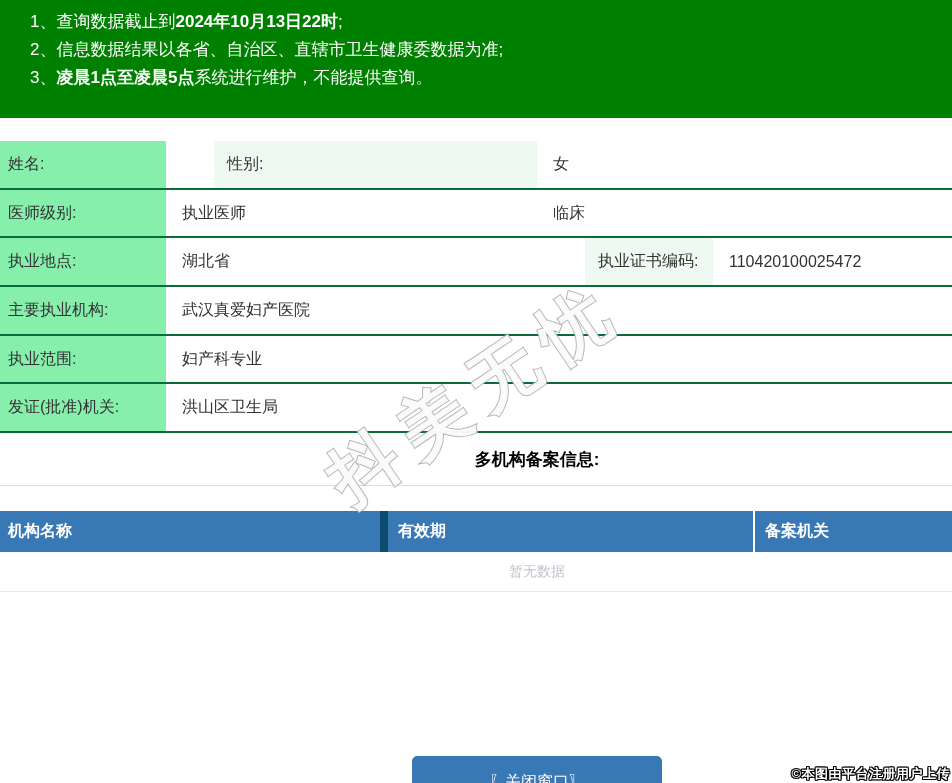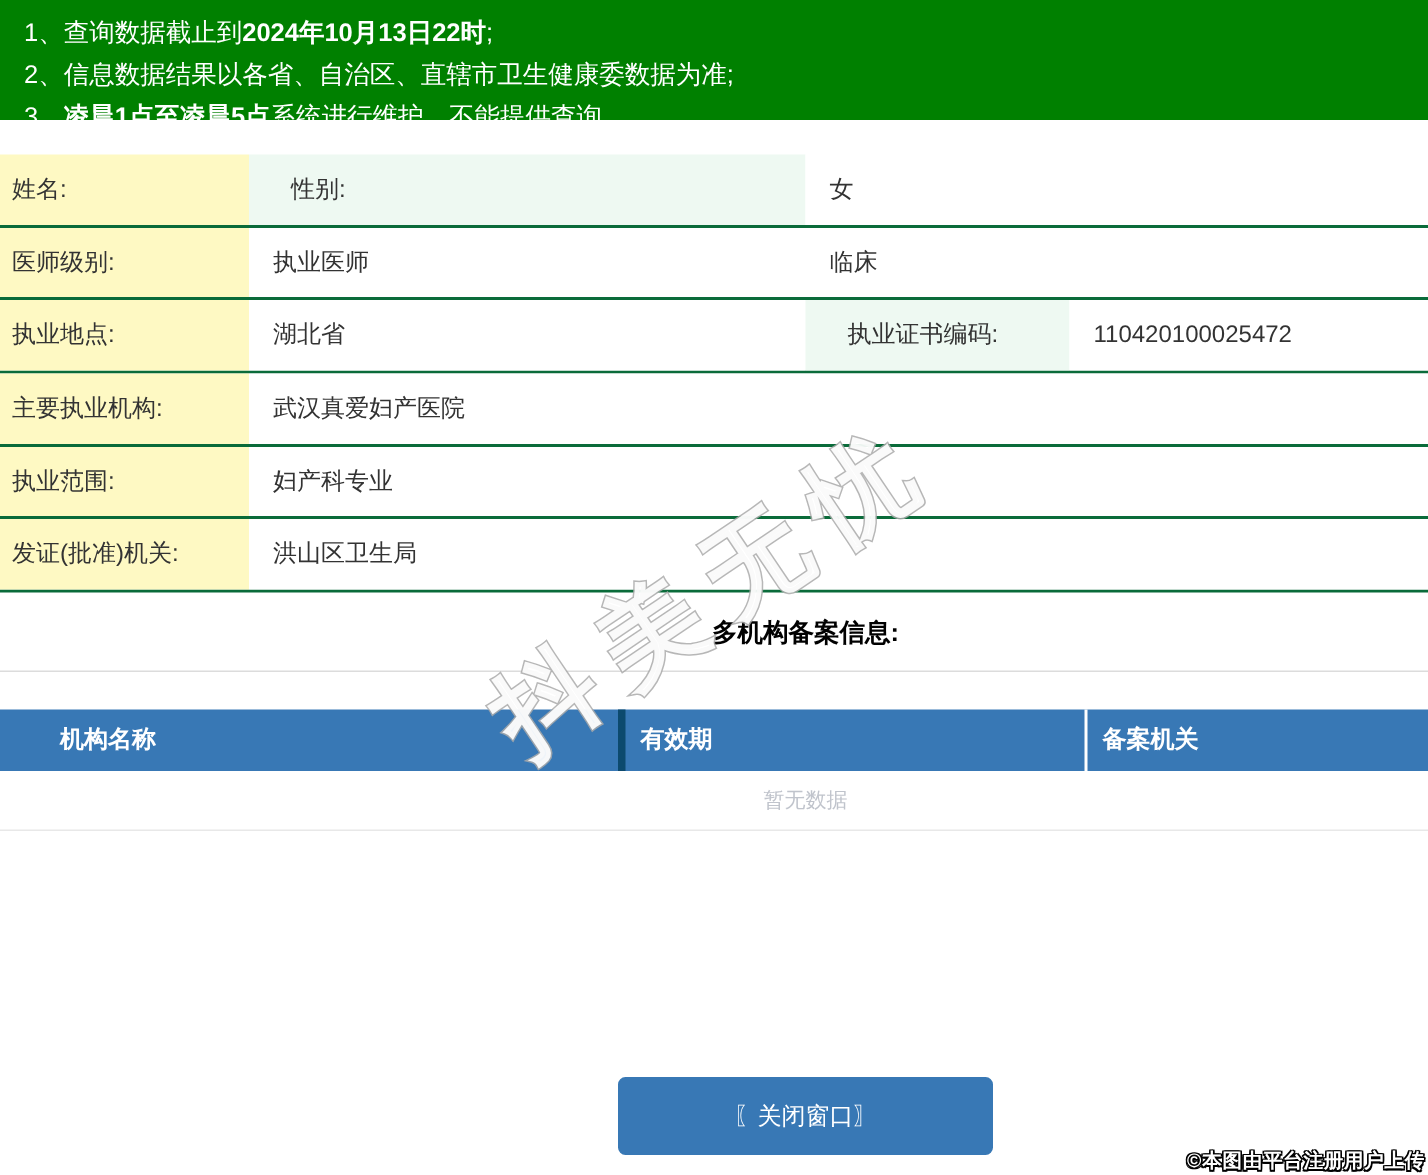--- a/index.html
+++ b/index.html
@@ -6,64 +6,64 @@
   html,body { width:952px; height:783px; }
   body {
     position:relative;
     overflow:hidden;
     background:#ffffff;
     font-family:"Liberation Sans","DejaVu Sans",sans-serif;
     color:#333333;
   }
   
   .notice {
-    width:952px; height:80px;
+    width:952px; height:118px;
     background:#008000;
     color:#ffffff;
-    padding:8px 0 0 16px;
+    padding:8px 0 0 30px;
     font-size:17px;
   }
   .notice-line { line-height:28px; white-space:nowrap; }
   .notice-line b { font-weight:bold; }
   
   .sheet { width:1074px; position:relative; }
   
   .info-table { margin-top:23px; }
   .info-row {
     display:grid;
     grid-template-columns:166px 371px 176px auto;
     height:48.7px;
     border-bottom:2px solid #0a6b3a;
     font-size:16px;
   }
   .info-row.full { grid-template-columns:166px auto; }
   .cell { display:flex; align-items:center; }
-  .cell.label   { background:#fef9c3; padding-left:8px;  }
-  .cell.label2  { background:#eef9f2; padding-left:28px; }
+  .cell.label   { background:#86efac; padding-left:8px;  }
+  .cell.label2  { background:#eef9f2; padding-left:13px;margin-left:48px; }
   .cell.value   { background:#ffffff; padding-left:16px; }
   
   .section-title-row {
     height:53px;
     display:flex; align-items:center; justify-content:center;
     border-bottom:1px solid #dcdcdc;
   }
   .section-title { font-size:17px; font-weight:bold; color:#000000; }
   
   .records-header {
     margin-top:25px;
     display:flex;
     height:41px;
     background:#3878b5;
     color:#ffffff;
     font-size:16px;
     font-weight:bold;
   }
   .records-header .hcell { display:flex; align-items:center; padding-left:8px; }
-  .records-header .hcell.c1 { width:380px;margin-left:32px; }
-  .records-header .hcell.c2 { width:311px; border-left:5px solid #0c4a6e; padding-left:10px; }
+  .records-header .hcell.c1 { width:380px; }
+  .records-header .hcell.c2 { width:373px; border-left:8px solid #0c4a6e; padding-left:10px; }
   .records-header .hcell.c3 { flex:1;      border-left:2px solid #ffffff; padding-left:10px; }
   .records-empty {
     height:40px;
     display:flex; align-items:center; justify-content:center;
     color:#c0c4cc;
     font-size:14px;
     border-bottom:1px solid #e8e8e8;
   }
   
   .button-row { margin-top:164px; display:flex; justify-content:center; }

